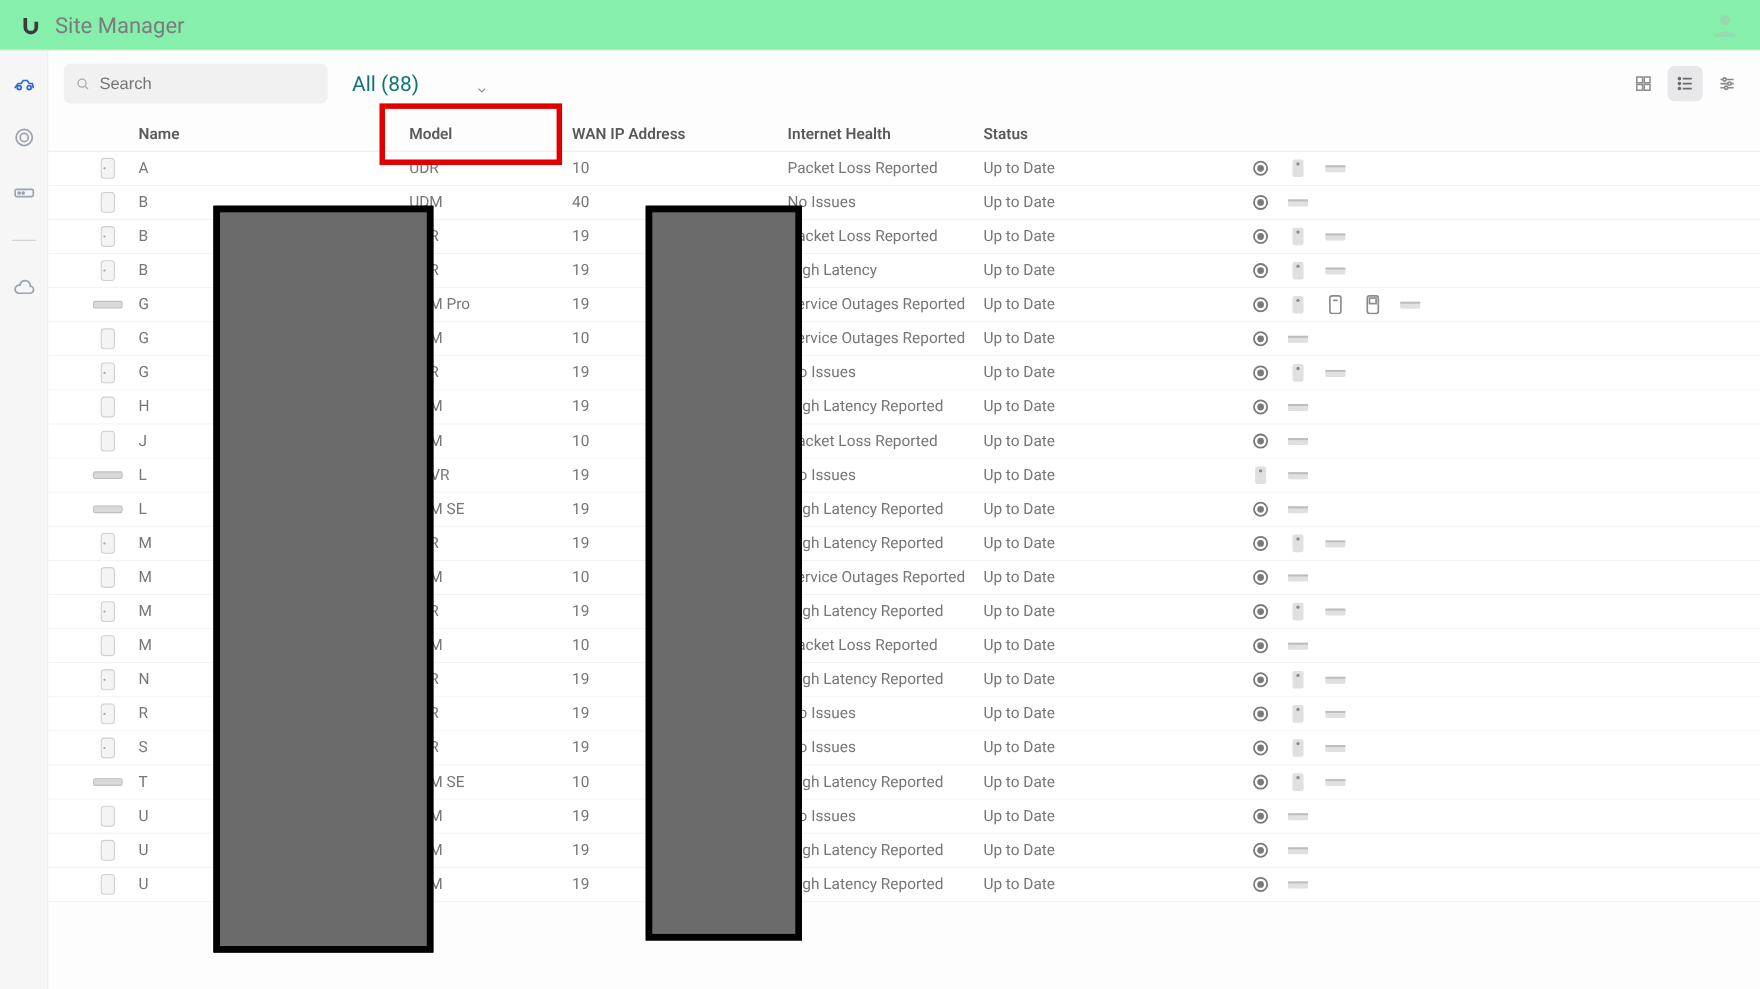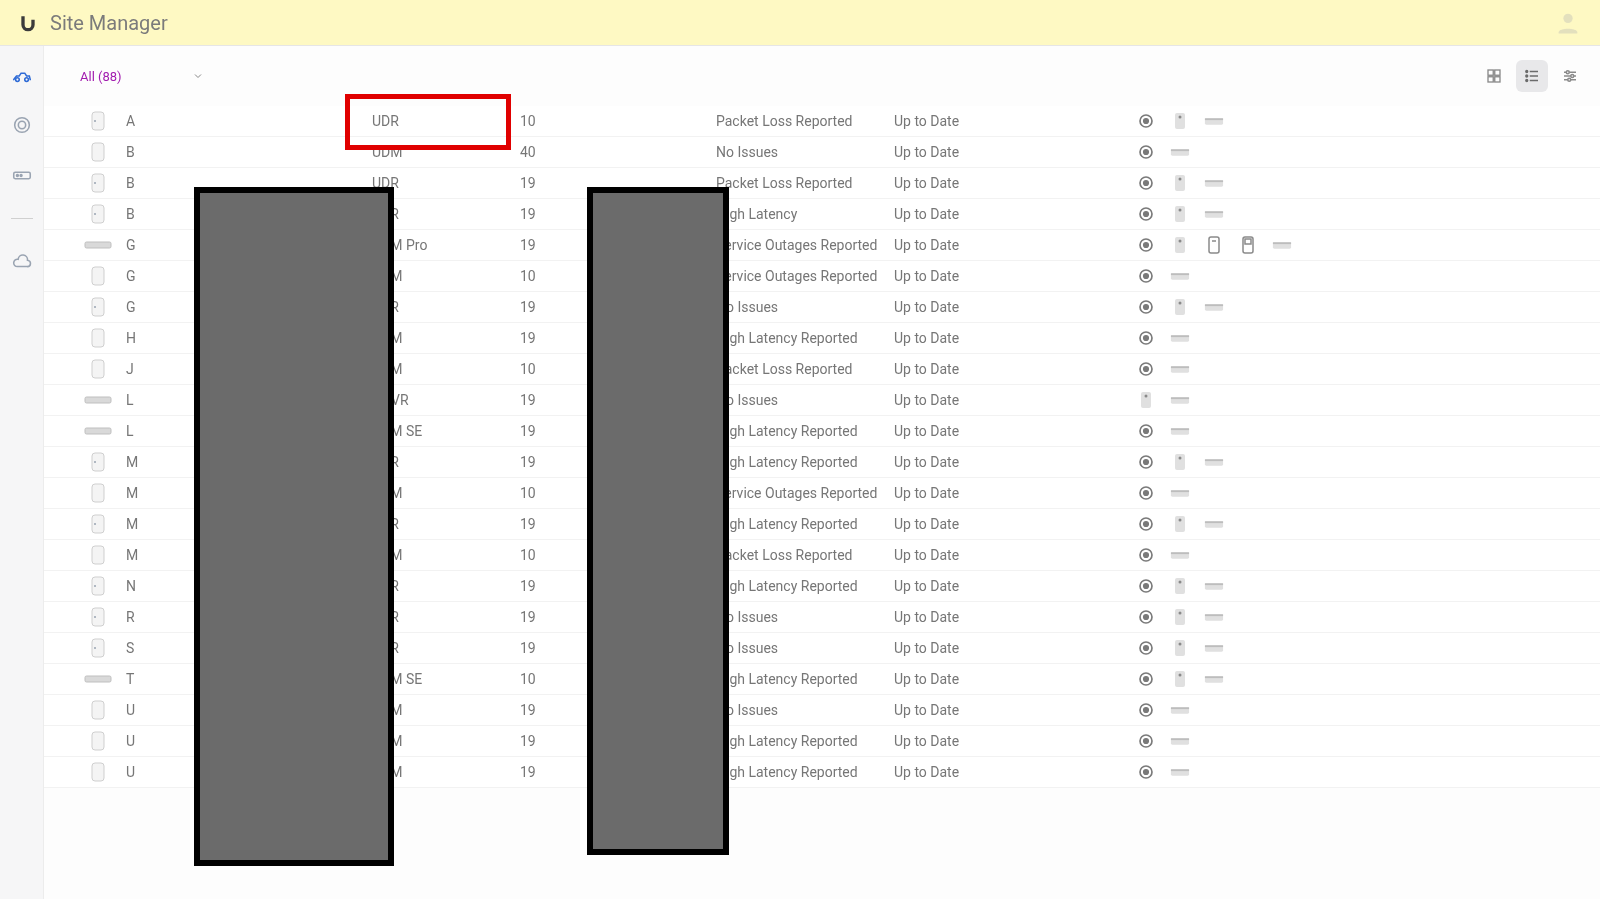--- a/index.html
+++ b/index.html
@@ -1,39 +1,39 @@
 <!DOCTYPE html>
 <html><head>
 <meta charset="utf-8">
 <style>
   * { box-sizing: border-box; margin: 0; padding: 0; }
   html, body { height: 100%; font-family: -apple-system, BlinkMacSystemFont, "Segoe UI", Roboto, Helvetica, Arial, sans-serif; background: #f9f9fa; color: #4a4a4a; }
   body { width: 1600px; height: 899px; overflow: hidden; position: relative; }
 
   
-  .top-header { height: 46px; display: flex; align-items: center; padding: 0 18px; border-bottom: 1px solid #e6e6e6; background: #fef9c3; }
+  .top-header { height: 46px; display: flex; align-items: center; padding: 0 18px; border-bottom: 1px solid #e6e6e6; background: #86efac; }
   .logo { width: 20px; height: 20px; margin-right: 12px; }
   .page-title { font-size: 20px; color: #7b7b7b; font-weight: 400; }
   .avatar { margin-left: auto; width: 28px; height: 28px; opacity: .35; }
 
   
   .left-rail { position: absolute; top: 46px; bottom: 0; left: 0; width: 44px; background: #f6f6f7; border-right: 1px solid #ececec; display: flex; flex-direction: column; align-items: center; padding-top: 18px; gap: 28px; }
   .left-rail .rail-icon { width: 22px; height: 22px; display: flex; align-items: center; justify-content: center; color: #9aa4b2; }
   .left-rail .rail-icon.active { color: #2f6bd6; }
   .rail-divider { width: 22px; height: 1px; background: #d0d0d0; margin: 4px 0; }
 
   
   .main { position: absolute; top: 46px; left: 44px; right: 0; bottom: 0; background: #fdfdfd; }
 
   
   .toolbar { height: 60px; display: flex; align-items: center; padding: 0 14px; }
   .search-wrap { display: flex; align-items: center; background: #f1f1f2; height: 36px; width: 240px; border-radius: 6px; padding: 0 10px; margin-left: 0; }
   .search-wrap input { border: none; background: transparent; outline: none; font-size: 15px; color: #888; width: 100%; }
   .search-ic { width: 16px; height: 16px; margin-right: 8px; color: #aaa; }
-  .filter-wrap { margin-left: 6px; height: 36px; width: 150px; display: flex; align-items: center; background: transparent; border-radius: 6px; padding: 0 10px 0 16px; font-size: 13px; color: #a21caf; justify-content: space-between; }
+  .filter-wrap { margin-left: 6px; height: 36px; width: 150px; display: flex; align-items: center; background: transparent; border-radius: 6px; padding: 0 10px 0 16px; font-size: 19px; color: #0f766e; justify-content: space-between; }
   .filter-highlight { position: absolute; border: 5px solid #e00000; left: 301px; top: 48px; width: 166px; height: 56px; pointer-events: none; }
   .chev { width: 12px; height: 12px; color: #888; }
   .view-toggles { margin-left: auto; display: flex; gap: 6px; align-items: center; }
   .view-btn { width: 32px; height: 32px; display: flex; align-items: center; justify-content: center; border-radius: 6px; color: #8a8a8a; }
   .view-btn.active { background: #e8e8ea; color: #6b6b6b; }
 
   
   .table-header { height: 32px; display: flex; align-items: center; padding: 0 14px 0 14px; border-bottom: 1px solid #ececec; font-size: 14px; color: #595959; font-weight: 600; }
   .col-status-dot { width: 18px; }
   .col-thumb { width: 50px; }
@@ -106,20 +106,29 @@
   <span class="rail-icon">
     <svg viewBox="0 0 24 24" width="22" height="22" fill="none" stroke="currentColor" stroke-width="1.7">
         <path d="M7 17a4 4 0 1 1 .8-7.9A5 5 0 0 1 18 10a3.5 3.5 0 0 1-.5 7H7z"></path>
       </svg>
   </span>
 </div>
 
 <div class="main">
 
   <div class="toolbar" style="position:relative;">
+    <div class="search-wrap">
+      <span class="search-ic">
+        <svg viewBox="0 0 24 24" fill="none" stroke="currentColor" stroke-width="2">
+            <circle cx="11" cy="11" r="6"></circle>
+            <line x1="20" y1="20" x2="16" y2="16"></line>
+          </svg>
+      </span>
+      <input placeholder="Search" style="">
+    </div>
     <div class="filter-wrap">
       <span>All (88)</span>
       <span class="chev">
         <svg viewBox="0 0 24 24" fill="none" stroke="currentColor" stroke-width="2">
             <polyline points="6 9 12 15 18 9"></polyline>
           </svg>
       </span>
     </div>
 
     <div class="view-toggles">
@@ -147,20 +156,30 @@
             <line x1="4" y1="12" x2="20" y2="12"></line>
             <line x1="4" y1="17" x2="20" y2="17"></line>
             <circle cx="9" cy="7" r="2" fill="#f9f9fa"></circle>
             <circle cx="15" cy="12" r="2" fill="#f9f9fa"></circle>
             <circle cx="11" cy="17" r="2" fill="#f9f9fa"></circle>
           </svg>
       </span>
     </div>
   </div>
 
+  <div class="table-header">
+    <div class="col-status-dot"></div>
+    <div class="col-thumb"></div>
+    <div class="col-name">Name</div>
+    <div class="col-model">Model</div>
+    <div class="col-wan">WAN IP Address</div>
+    <div class="col-health">Internet Health</div>
+    <div class="col-status">Status</div>
+    <div class="col-apps"></div>
+  </div>
 
   <div class="rows" id="rows">
       <div class="row">
     <div class="col-status-dot"><span class="dot"></span></div>
     <div class="col-thumb">
           <span class="thumb">
             <svg width="14" height="20" viewBox="0 0 14 20">
               <rect x="1" y="1" width="12" height="18" rx="3" fill="#f4f4f4" stroke="#cfcfcf"></rect>
               <circle cx="4" cy="10" r="1" fill="#9aa4b2"></circle>
             </svg>

